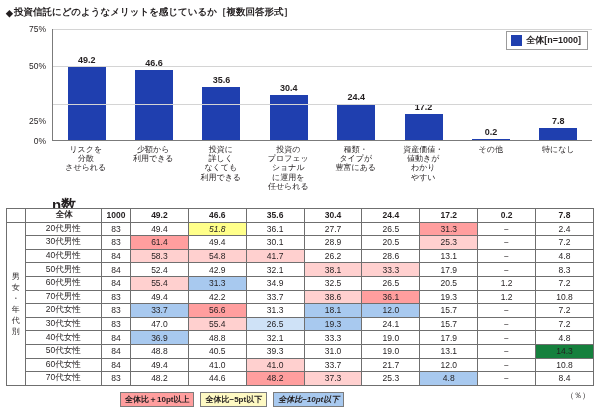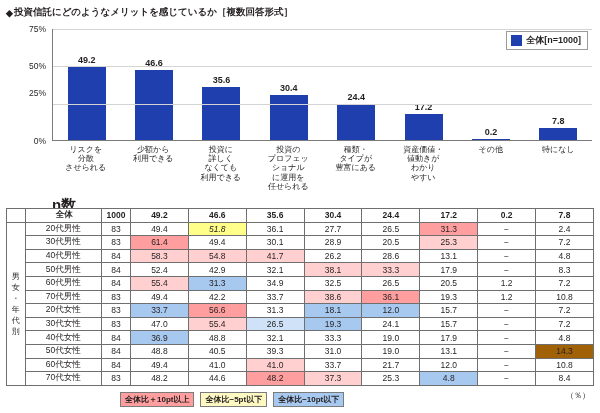--- a/index.html
+++ b/index.html
@@ -105,54 +105,54 @@
   .c-seg   { width:74px; text-align:right; padding-right:4px; font-weight:bold; }
   .c-n     { width:28px;margin-left:35px; }
   .c-v     { width:56px; }
   tr.total td { font-weight:bold; background:#ffffff; }
   tr.total .c-seg { text-align:center; padding-right:0; }
   .hi-red10  { background:#ff9e9e; }
   .hi-red5   { background:#ffd0cf; }
   .hi-blue5  { background:#cfe2f7; }
   .hi-blue10 { background:#a8c9ef; }
   .hi-yellow { background:#ffff8a;font-style:italic; }
-  .hi-peach  { background:#a16207; }
+  .hi-peach  { background:#15803d; }
 
   
   .footer {
     position:absolute; left:120px; top:392px;
     display:flex; align-items:center; gap:6px;
     font-size:8px; font-weight:bold;border-radius:7px;
   }
   .fkey { padding:1px 4px; border:1px solid #7b7b7b; }
   .f-red10  { background:#ff9e9e; }
   .f-red5   { background:#ffd0cf; }
   .f-blue5  { background:#fef9c3; }
-  .f-blue10 { background:#a8c9ef; }
+  .f-blue10 { background:#a8c9ef;font-style:italic; }
   .pct-note {
     position:absolute; right:10px; top:390px;
     font-size:8px;
   }
 </style>
 </head>
 <body>
 
 <div class="page">
 
   <div class="title-row">
     <span class="diamond">◆</span>
     <span>投資信託にどのようなメリットを感じているか</span>
     <span class="title-brackets">［複数回答形式］</span>
   </div>
 
   <div class="chart-wrap">
     <div class="ylabels">
         <div class="ylabel" style="top: 6px;">75%</div>
         <div class="ylabel" style="top: 43.3333px;">50%</div>
-        <div class="ylabel" style="top: 70px;">25%</div>
+        <div class="ylabel" style="top: 98px;">25%</div>
         <div class="ylabel" style="top: 118px;">0%</div>
       </div>
     <div class="plot">
       <div class="bars">
           <div class="barcell">
             <div class="bar" style="height: 73.472px;">
               <div class="barval">49.2</div>
             </div>
           </div>
           <div class="barcell">

